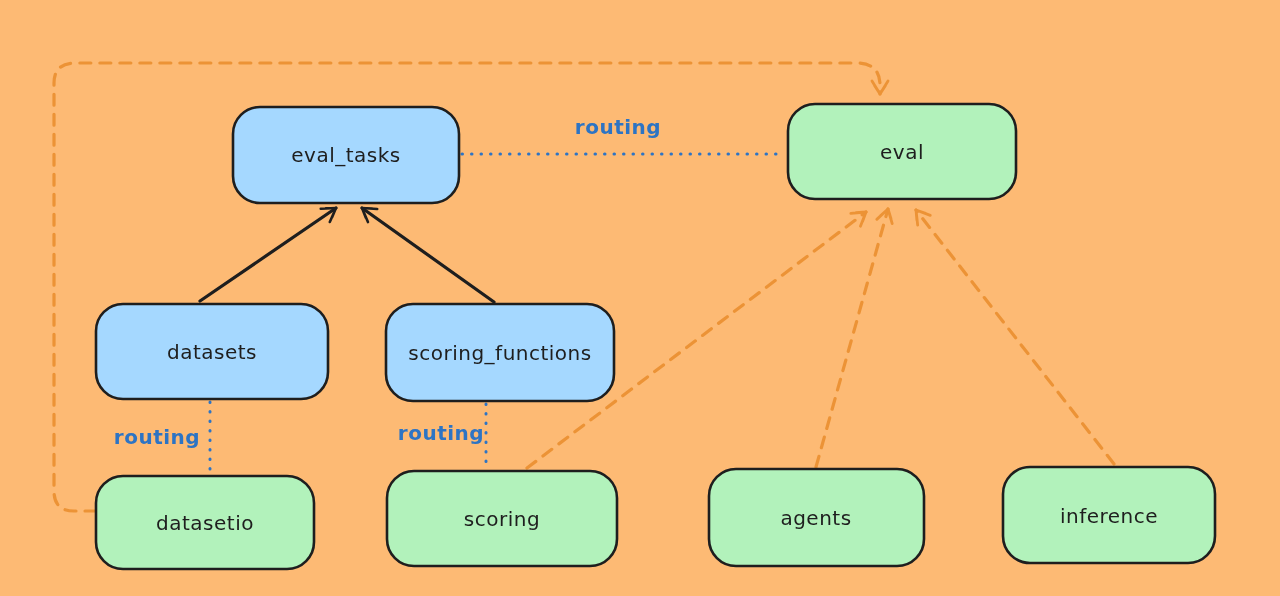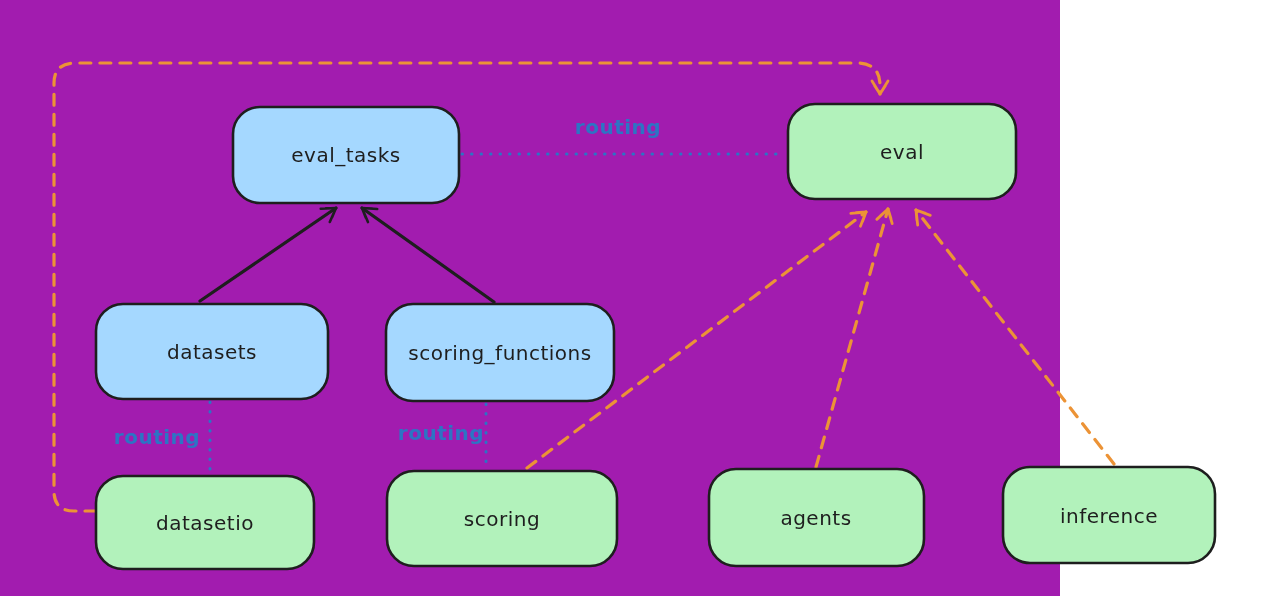--- a/index.html
+++ b/index.html
@@ -6,23 +6,23 @@
     margin: 0;
     padding: 0;
     background: #ffffff;
     width: 1280px;
     height: 596px;
     overflow: hidden;
     font-family: "DejaVu Sans", "Liberation Sans", sans-serif;
   }
   .stage {
     position: relative;
-    width: 1060px;
+    width: 1280px;
     height: 596px;
-    background: #a21caf;
+    background: #fdba74;
   }
   svg { display: block; }
   .node-rect {
     stroke: #1e1e1e;
     stroke-width: 2.6;
   }
   .node-label {
     fill: #1e1e1e;
     font-size: 20px;
     font-family: "DejaVu Sans", "Liberation Sans", sans-serif;

